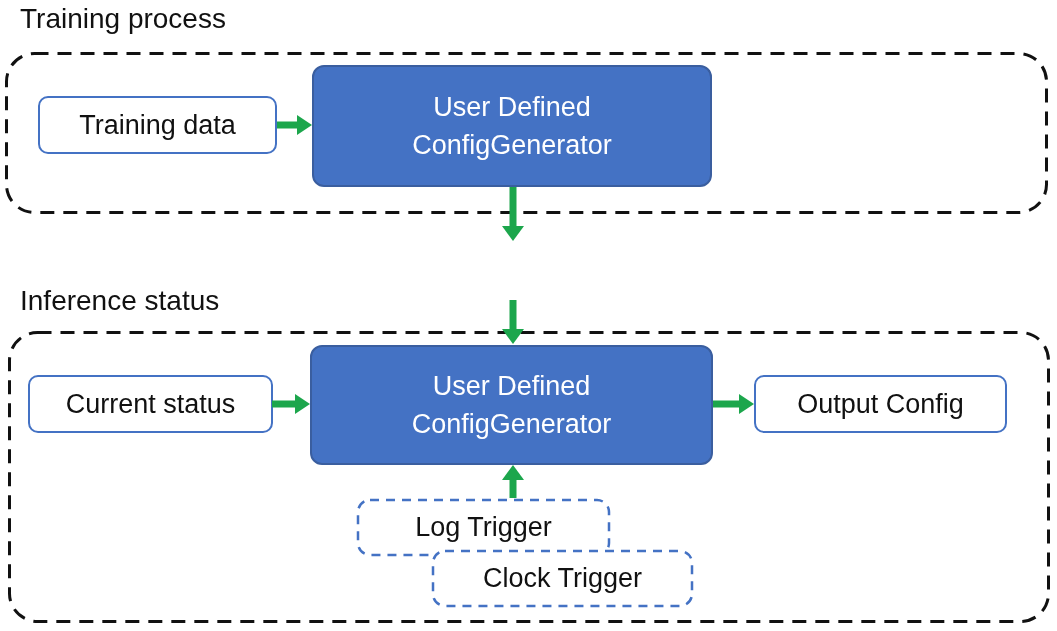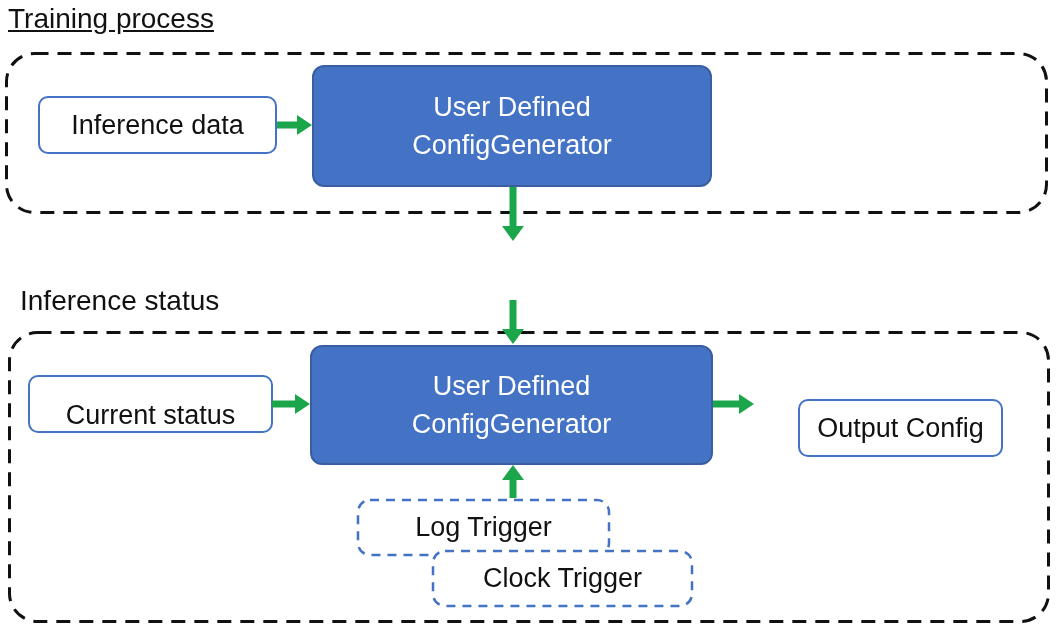--- a/index.html
+++ b/index.html
@@ -86,24 +86,24 @@
 
 <div id="stage">
 
   <svg class="decor" width="1057" height="631" viewBox="0 0 1057 631">
     <rect x="6.5" y="53.5" width="1040" height="159" rx="28" ry="28" fill="none" stroke="#111111" stroke-width="3" stroke-dasharray="14 9"></rect>
     <rect x="9.5" y="332.5" width="1039" height="289" rx="28" ry="28" fill="none" stroke="#111111" stroke-width="3" stroke-dasharray="14 9"></rect>
     <rect x="358" y="500" width="251" height="55" rx="12" ry="12" fill="#ffffff" stroke="#4472C4" stroke-width="2.5" stroke-dasharray="9 7"></rect>
     <rect x="433" y="551" width="259" height="55" rx="12" ry="12" fill="#ffffff" stroke="#4472C4" stroke-width="2.5" stroke-dasharray="9 7"></rect>
   </svg>
 
-  <div class="section-label" style="left:8px; top:3px;text-decoration:underline;">Training process</div>
+  <div class="section-label" style="left:20px; top:3px;">Training process</div>
 
   <div class="node white-node" style="left:38px; top:96px; width:239px; height:58px;">
-    <span>Inference data</span>
+    <span>Training data</span>
   </div>
 
   <div class="arrow arrow-right" style="left:277px; top:115px; width:35px; height:20px;">
     <div class="shaft"></div>
     <div class="head"></div>
   </div>
 
   <div class="node blue-node" style="left:312px; top:65px; width:400px; height:122px;">
     <span>User Defined</span>
     <span>ConfigGenerator</span>
@@ -115,40 +115,40 @@
   </div>
 
 
   <div class="arrow arrow-down" style="left:502px; top:300px; width:22px; height:44px;">
     <div class="shaft"></div>
     <div class="head"></div>
   </div>
 
   <div class="section-label" style="left:20px; top:285px;">Inference status</div>
 
-  <div class="node white-node" style="left:28px; top:375px; width:245px; height:58px;align-items:flex-end;">
+  <div class="node white-node" style="left:28px; top:375px; width:245px; height:58px;">
     <span>Current status</span>
   </div>
 
   <div class="arrow arrow-right" style="left:272px; top:394px; width:38px; height:20px;">
     <div class="shaft"></div>
     <div class="head"></div>
   </div>
 
   <div class="node blue-node" style="left:310px; top:345px; width:403px; height:120px;">
     <span>User Defined</span>
     <span>ConfigGenerator</span>
   </div>
 
   <div class="arrow arrow-right" style="left:713px; top:394px; width:41px; height:20px;">
     <div class="shaft"></div>
     <div class="head"></div>
   </div>
 
-  <div class="node white-node" style="left:798px; top:375px; width:205px; height:58px;margin-top:24px;">
+  <div class="node white-node" style="left:754px; top:375px; width:253px; height:58px;">
     <span>Output Config</span>
   </div>
 
   <div class="arrow arrow-up" style="left:502px; top:465px; width:22px; height:33px;">
     <div class="shaft"></div>
     <div class="head"></div>
   </div>
 
   <div class="trigger-label" style="left:433px; top:551px; width:259px; height:55px;">Clock Trigger</div>
 

